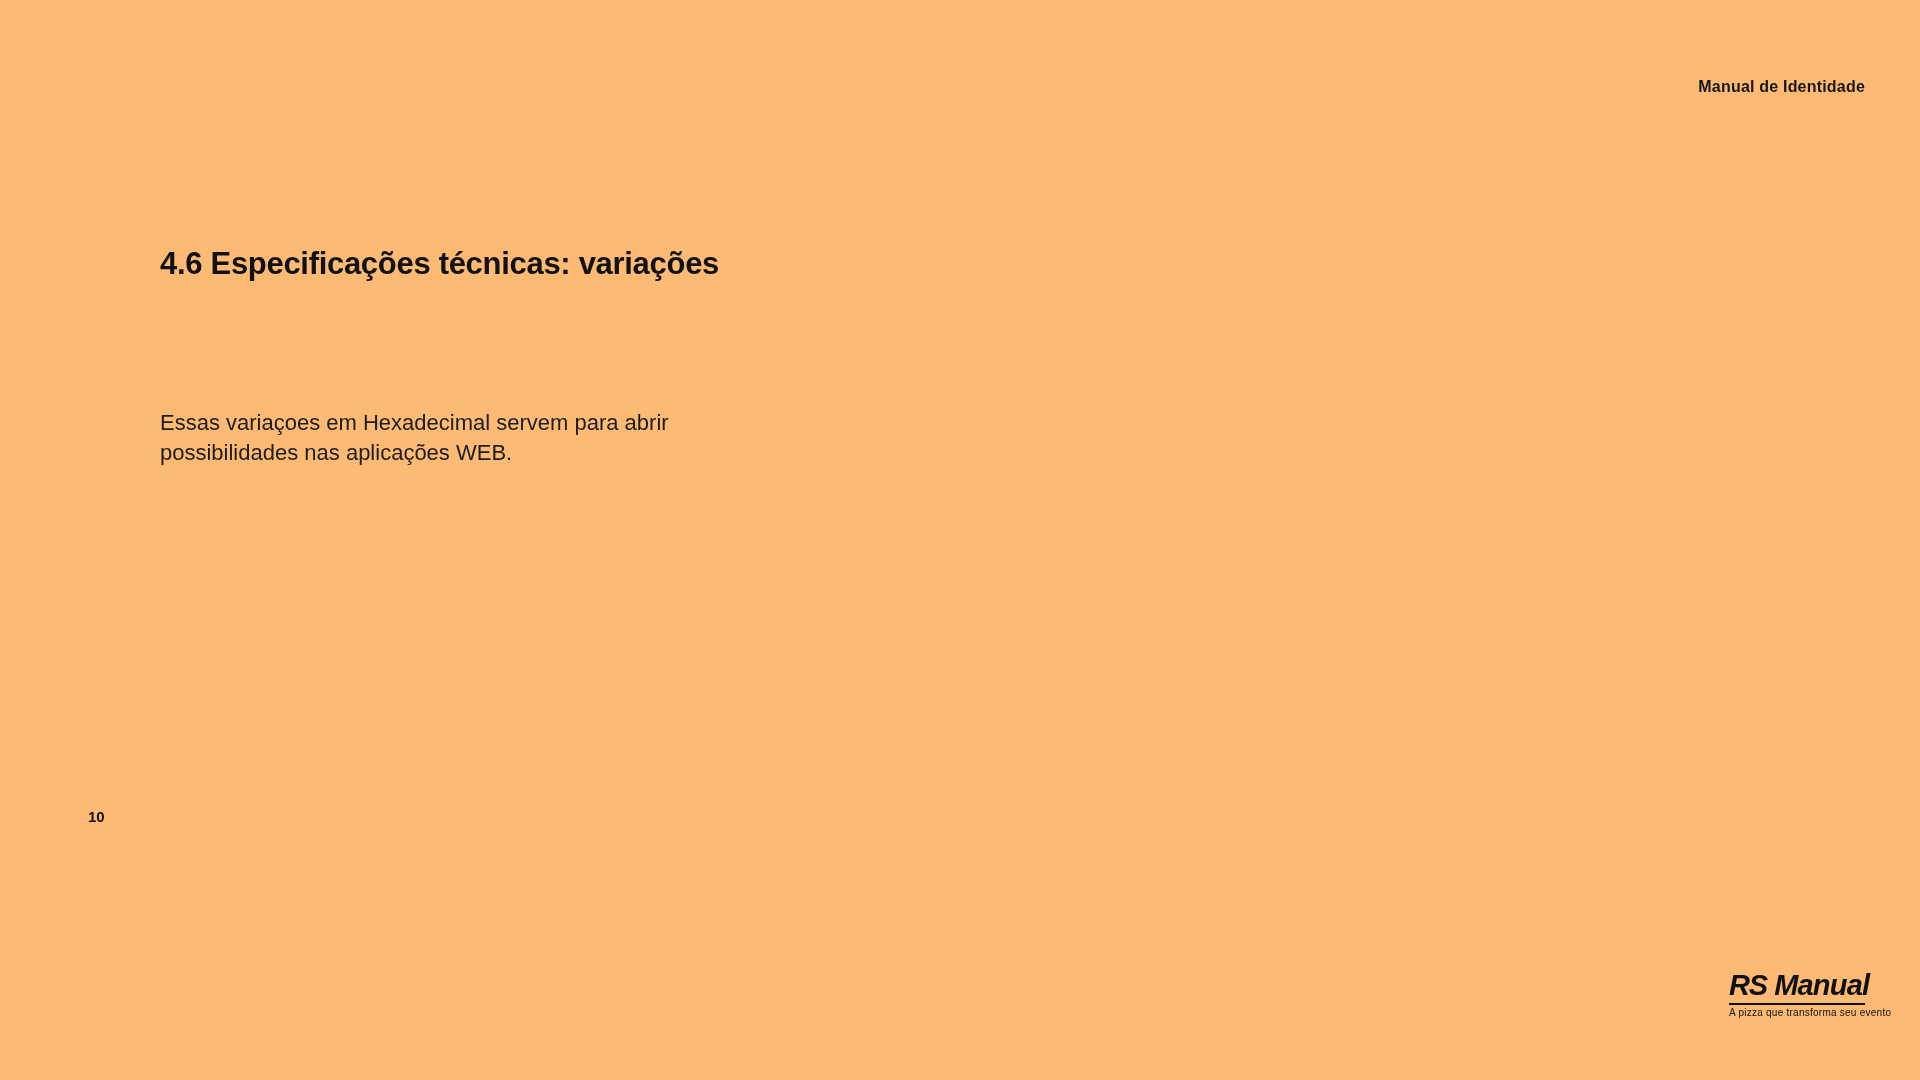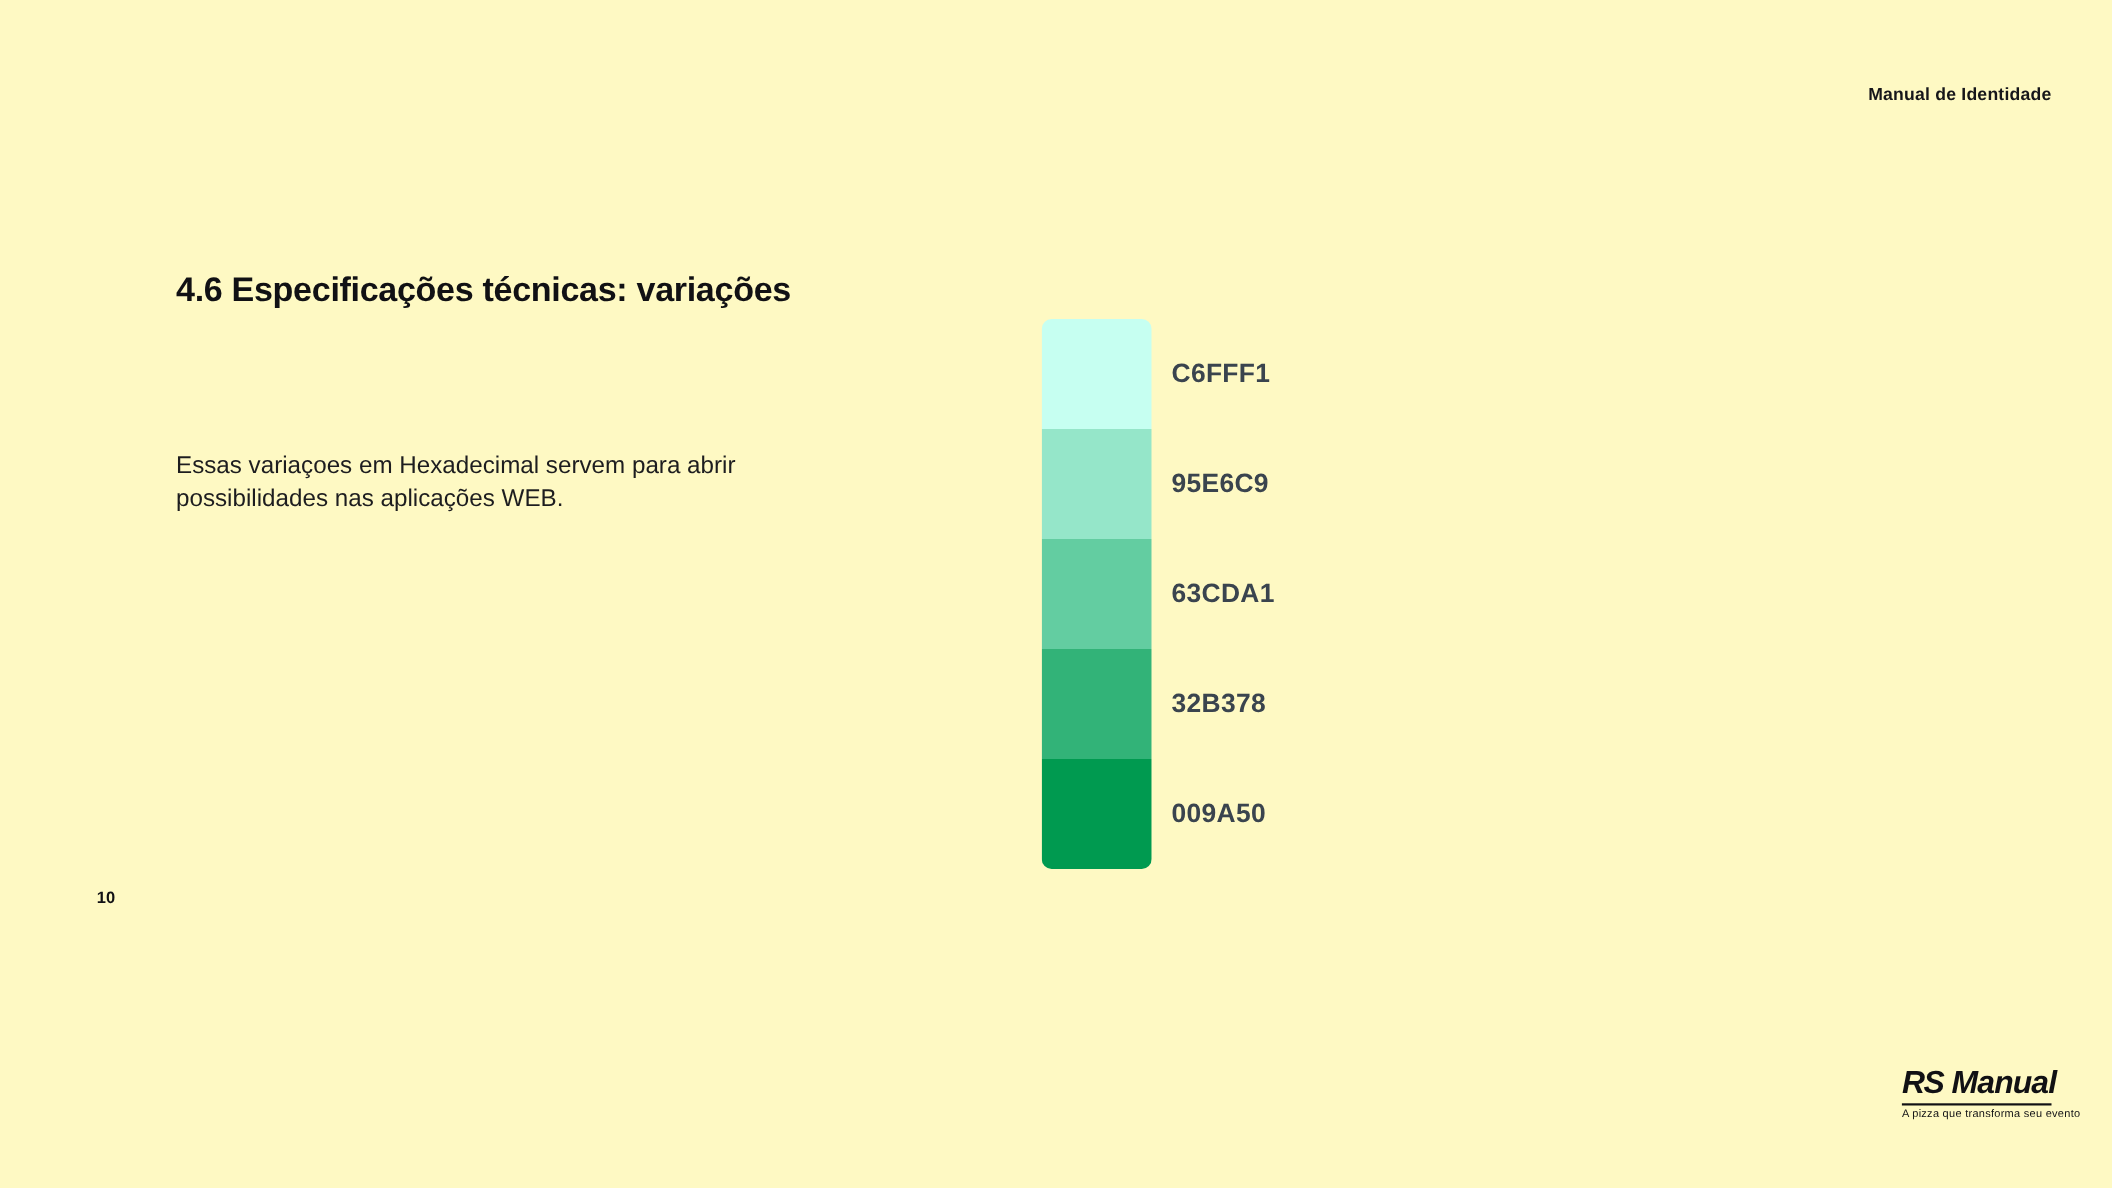--- a/index.html
+++ b/index.html
@@ -10,21 +10,21 @@
   }
   body {
     font-family: "Liberation Sans", sans-serif;
     -webkit-font-smoothing: antialiased;
   }
 
   .slide {
     position: relative;
     width: 1920px;
     height: 1080px;
-    background: #fef9c3;
+    background: #fdba74;
     overflow: hidden;
   }
 
   
   .slide-header {
     position: absolute;
     top: 78px;
     right: 55px;
     font-size: 16px;
     font-weight: 700;
@@ -145,34 +145,20 @@
 <div class="slide">
 
   <div class="slide-header">Manual de Identidade</div>
 
   <div class="left-col">
     <h1 class="page-title">4.6 Especificações técnicas: variações</h1>
     <p class="page-body">Essas variaçoes em Hexadecimal servem para abrir possibilidades nas aplicações WEB.</p>
   </div>
 
   <div class="palettes">
-      <div class="palette">
-        <div class="swatch-stack">
-          <div class="swatch" style="background: rgb(198, 255, 241);"></div>
-          <div class="swatch" style="background: rgb(149, 230, 201);"></div>
-          <div class="swatch" style="background: rgb(99, 205, 161);"></div>
-          <div class="swatch" style="background: rgb(50, 179, 120);"></div>
-          <div class="swatch" style="background: rgb(0, 154, 80);"></div>
-        </div>
-        <div class="swatch-label" style="top: 50px;">C6FFF1</div>
-        <div class="swatch-label" style="top: 150px;">95E6C9</div>
-        <div class="swatch-label" style="top: 250px;">63CDA1</div>
-        <div class="swatch-label" style="top: 350px;">32B378</div>
-        <div class="swatch-label" style="top: 450px;">009A50</div>
-      </div>
     </div>
 
   <div class="page-number">10</div>
 
   <div class="logo">
     <div class="logo-word">
       <span class="logo-rs">RS</span><span>&nbsp;</span><span>Manual</span>
     </div>
     <div class="logo-rule"></div>
     <div class="logo-tagline">A pizza que transforma seu evento</div>

